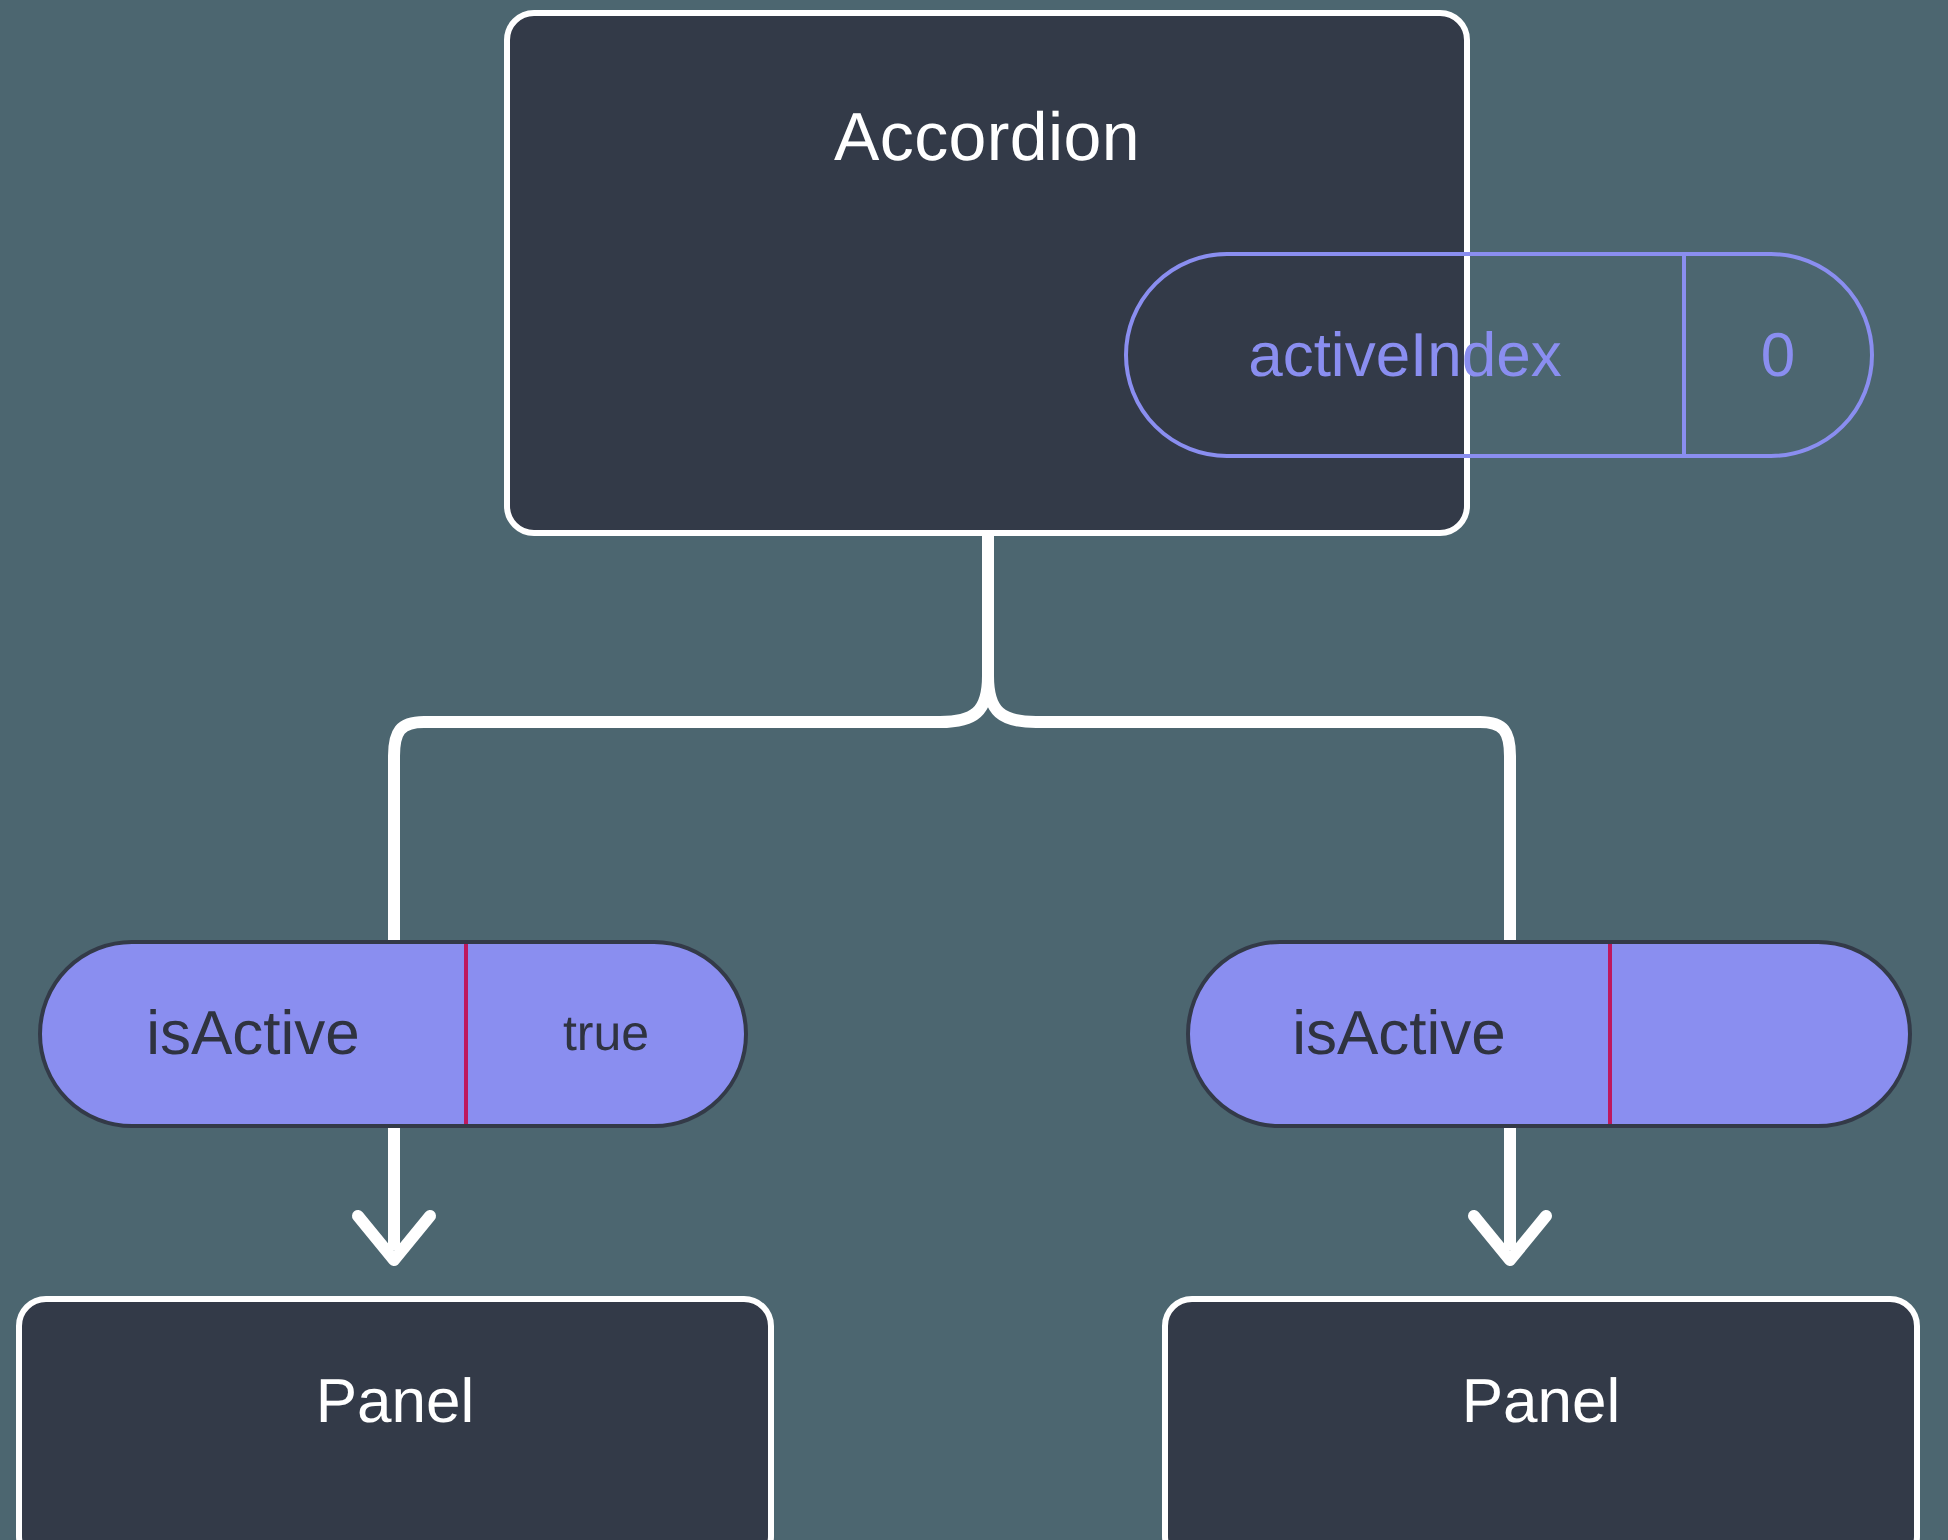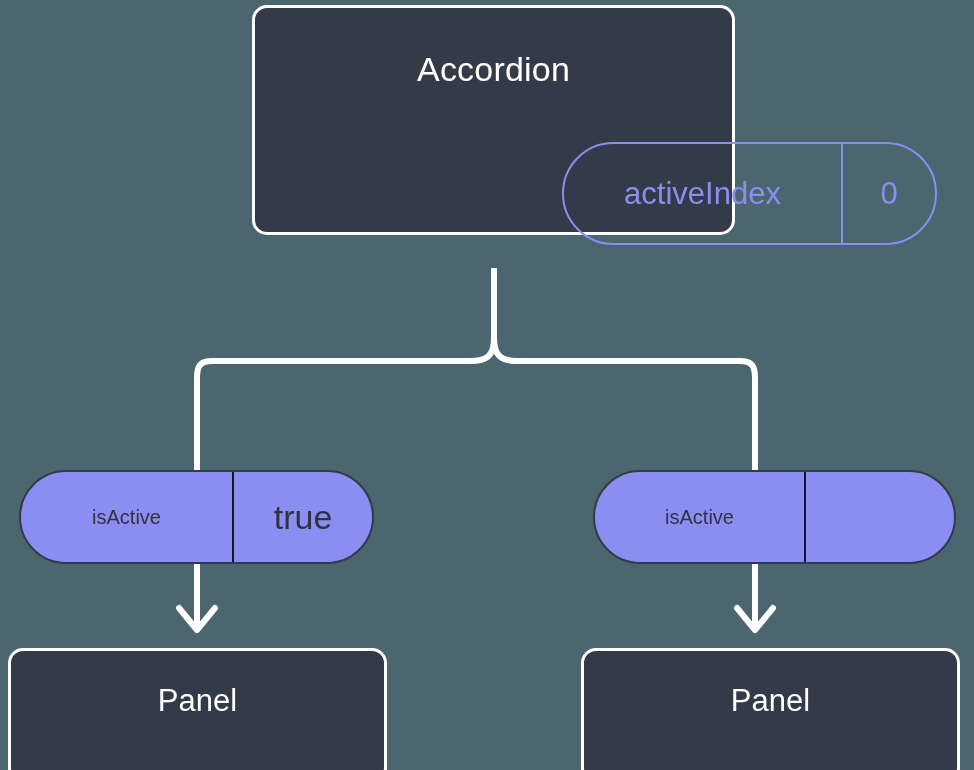--- a/index.html
+++ b/index.html
@@ -42,40 +42,40 @@
     display: flex;
     align-items: center;
     justify-content: center;
   }
 
   
   #accordion-box {
     left: 252px;
     top: 5px;
     width: 483px;
-    height: 230px;
+    height: 263px;
     display: block;
   }
   .node-title {
     position: absolute;
     left: 0;
     right: 0;
     top: 42px;
     text-align: center;
     color: #ffffff;
     font-size: 34px;
     font-weight: 400;
     letter-spacing: 0.2px;
   }
 
   
   .pill-outline {
     position: absolute;
     left: 307px;
-    top: 134px;
+    top: 118px;
     width: 375px;
     height: 103px;
     box-sizing: border-box;
     border: 2px solid #8a8ef0;
     border-radius: 52px;
     display: flex;
     align-items: stretch;
     overflow: hidden;
   }
   .pill-outline .pill-key {
@@ -105,30 +105,30 @@
     border-radius: 48px;
     display: flex;
     align-items: stretch;
     overflow: hidden;
   }
   .pill-filled .pill-key {
     display: flex;
     align-items: center;
     justify-content: center;
     color: #2f3340;
-    font-size: 20px;
-    border-right: 2px solid #0f172a;
+    font-size: 31px;
+    border-right: 2px solid #be185d;
   }
   .pill-filled .pill-val {
     flex: 1 1 auto;
     display: flex;
     align-items: center;
     justify-content: center;
     color: #2f3340;
-    font-size: 34px;
+    font-size: 25px;
   }
 
   #pill-left {
     left: 19px;
     top: 470px;
     width: 355px;
     height: 94px;
   }
   #pill-left .pill-key { flex: 0 0 211px; }
 

